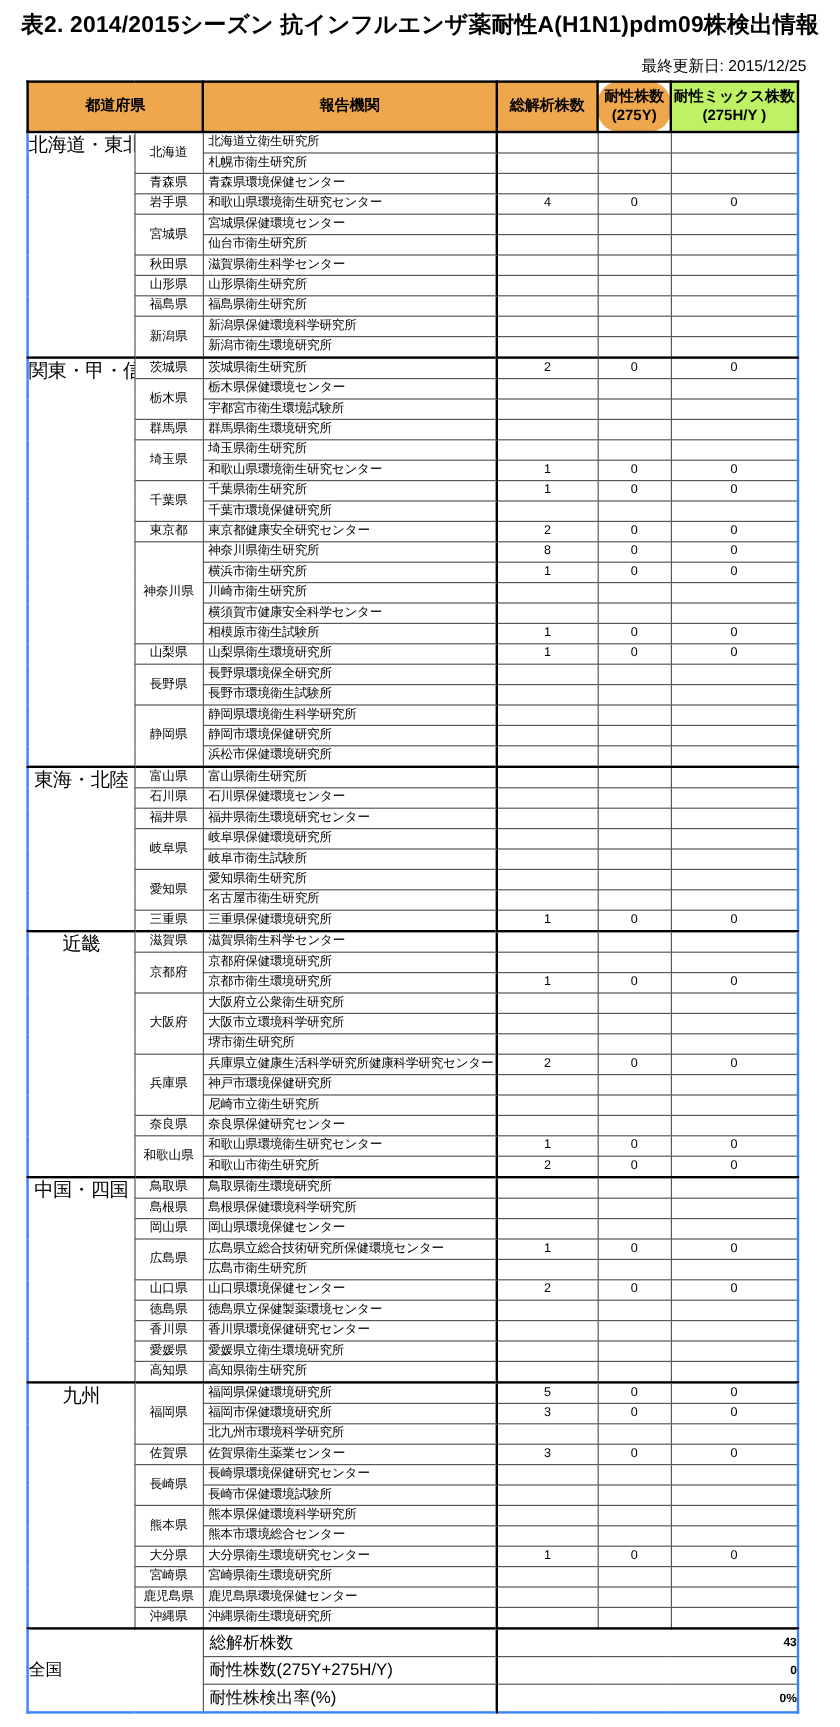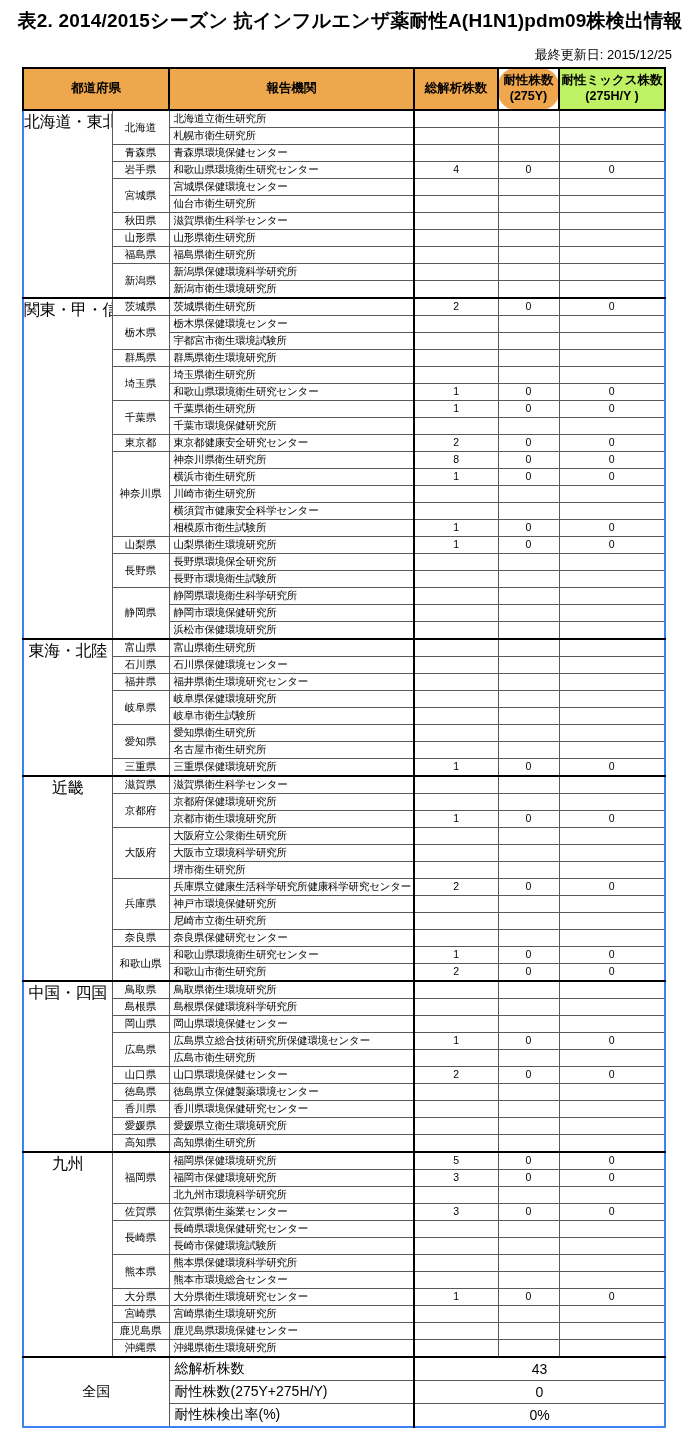--- a/index.html
+++ b/index.html
@@ -39,23 +39,23 @@
   .region-cell { vertical-align:top; text-align:center; font-size:16px; padding-top:2px; letter-spacing:-0.3px; }
   .pref-cell   { text-align:center; vertical-align:middle; }
   .inst-cell   { text-align:left; padding-left:4px; letter-spacing:-0.2px; }
   .val-cell    { text-align:center; }
   .thick-left  { border-left:2px solid #000; }
   tfoot td {
     border:1px solid #595959; height:22px; padding:0;
     font-size:14px; vertical-align:middle;
   }
   tfoot { border-top:2px solid #000; }
-  .foot-region { text-align:center; border-right:1px solid #595959; }
+  .foot-region { border-right:1px solid #595959; }
   .foot-label  { text-align:left; padding-left:5px; }
-  .foot-value  { text-align:center; font-size:14px; }
+  .foot-value  { text-align:right; font-size:10px;font-weight:bold; }
 </style>
 </head>
 <body>
 
 <div class="page">
   <div class="title">表2. 2014/2015シーズン 抗インフルエンザ薬耐性A(H1N1)pdm09株検出情報</div>
   <div class="updated">
     <span>最終更新日:</span>
     <span>2015/12/25</span>
   </div>

